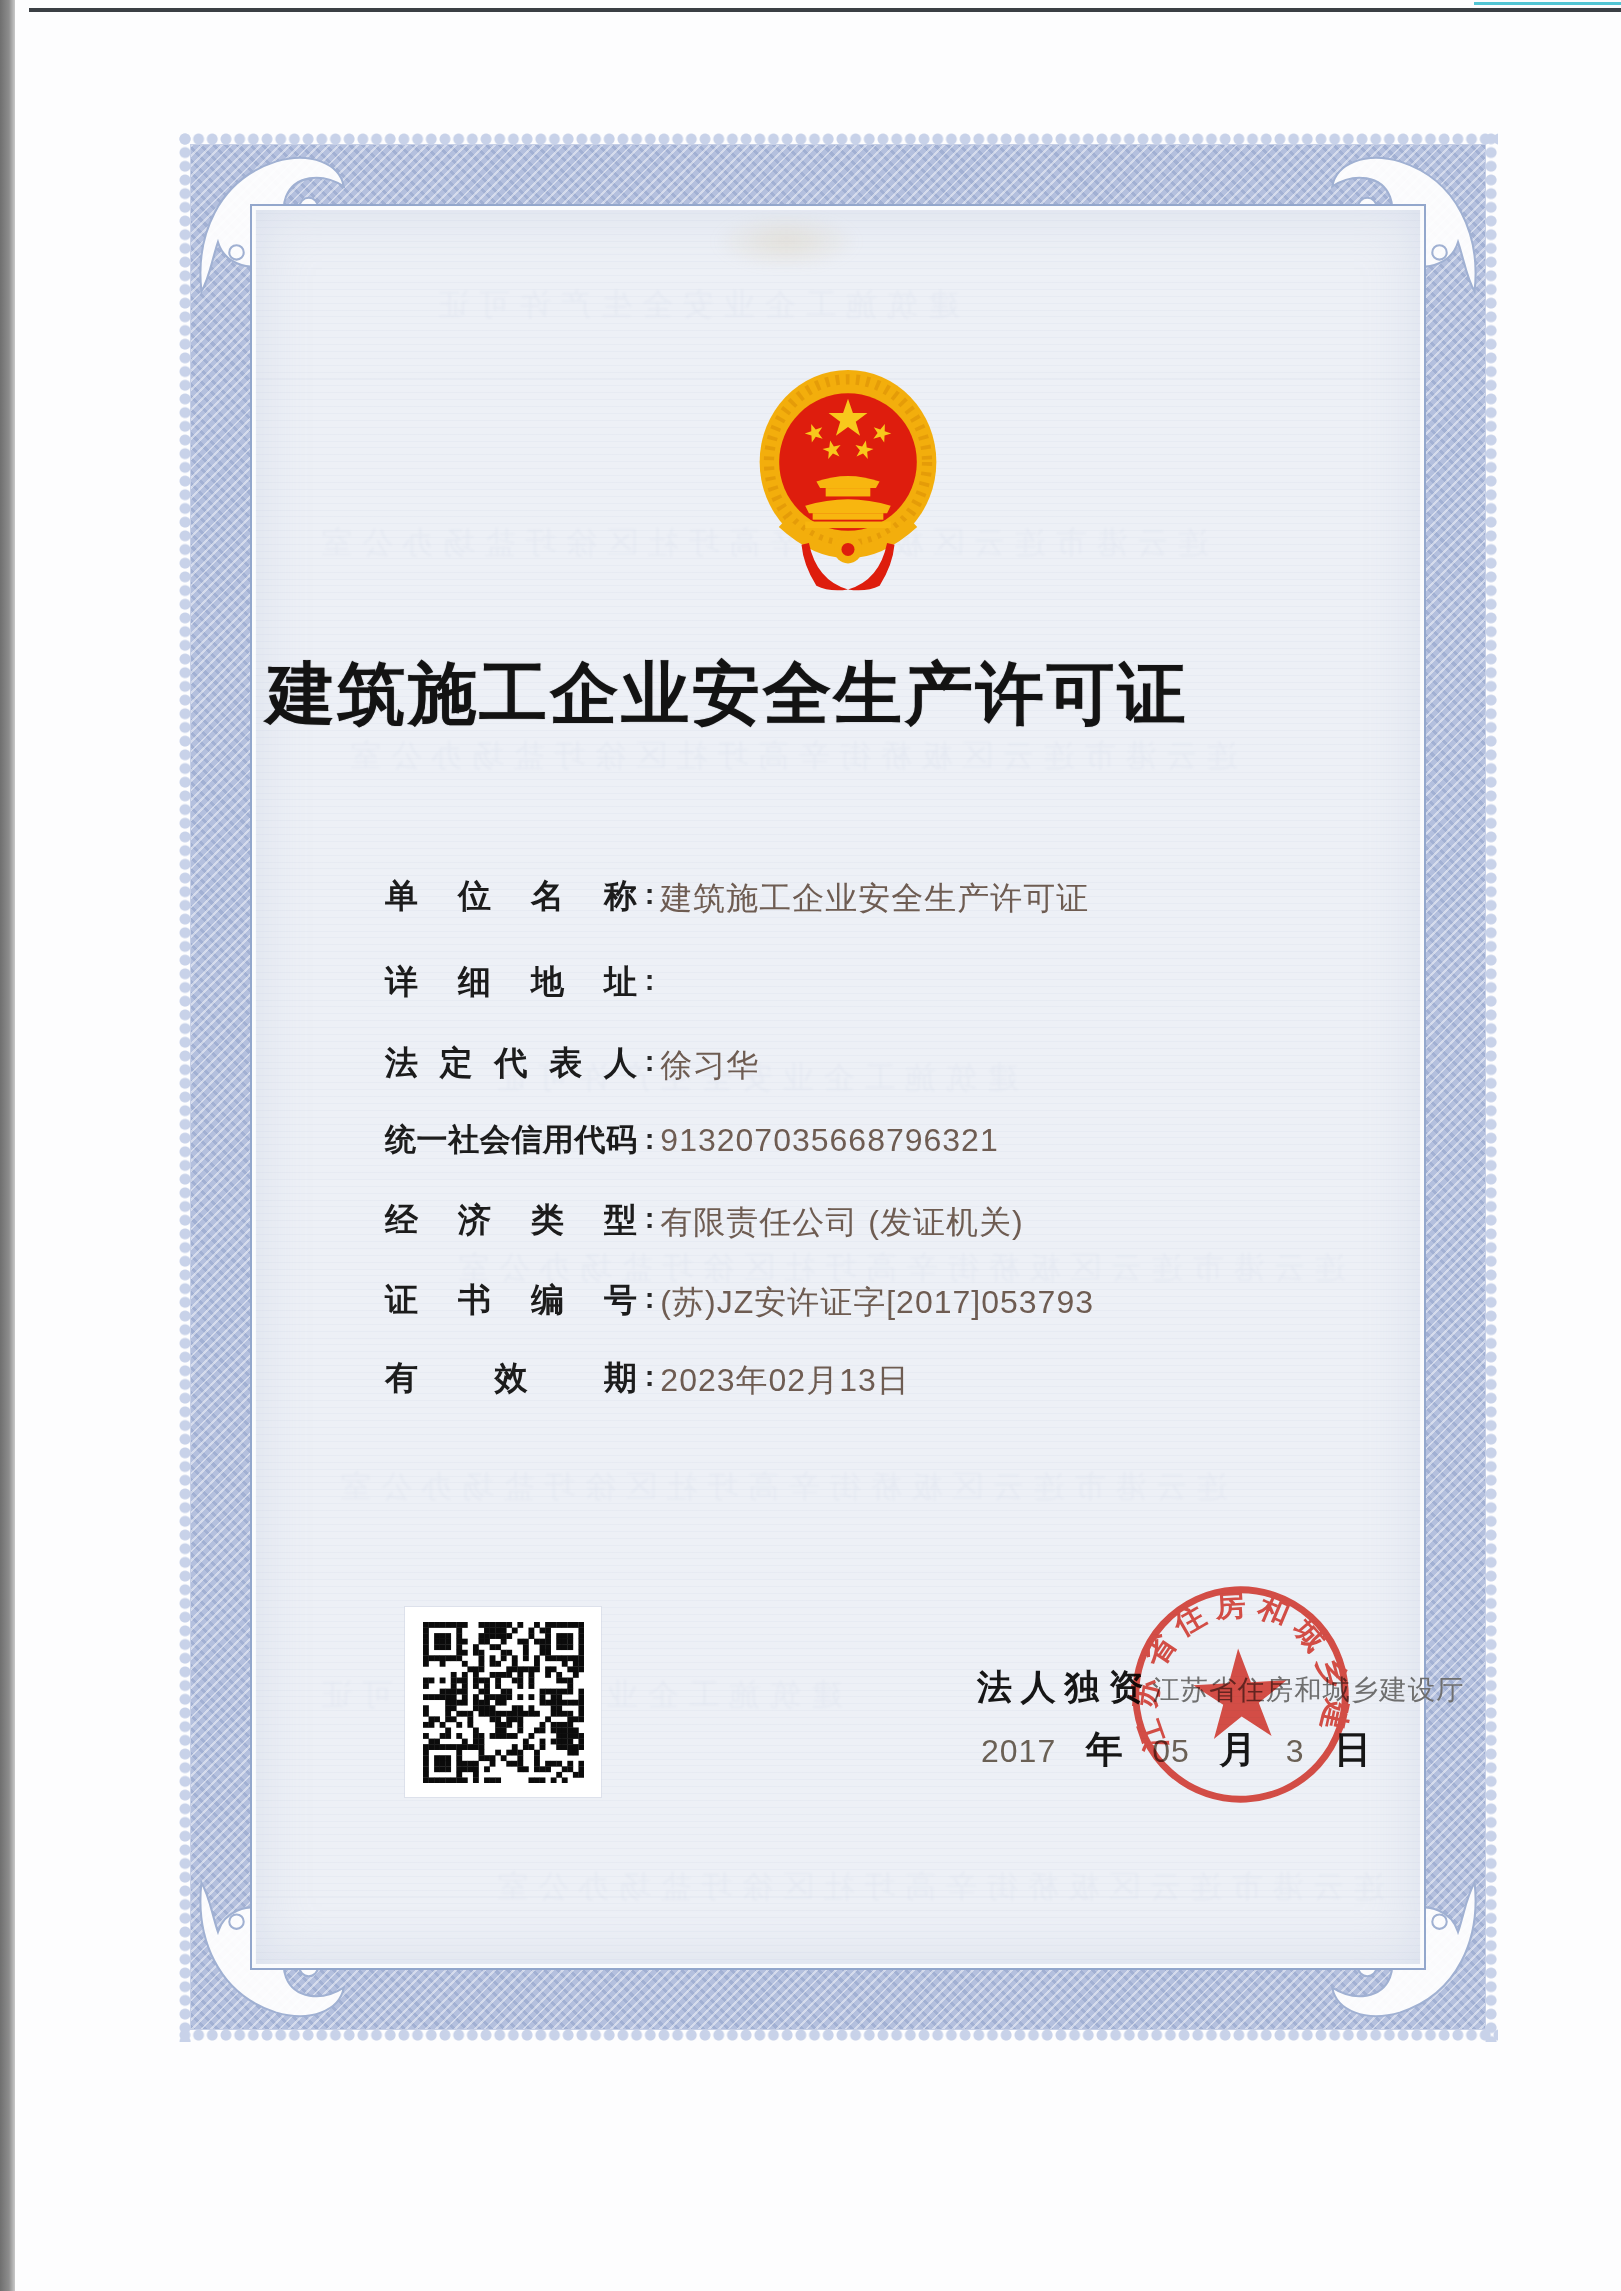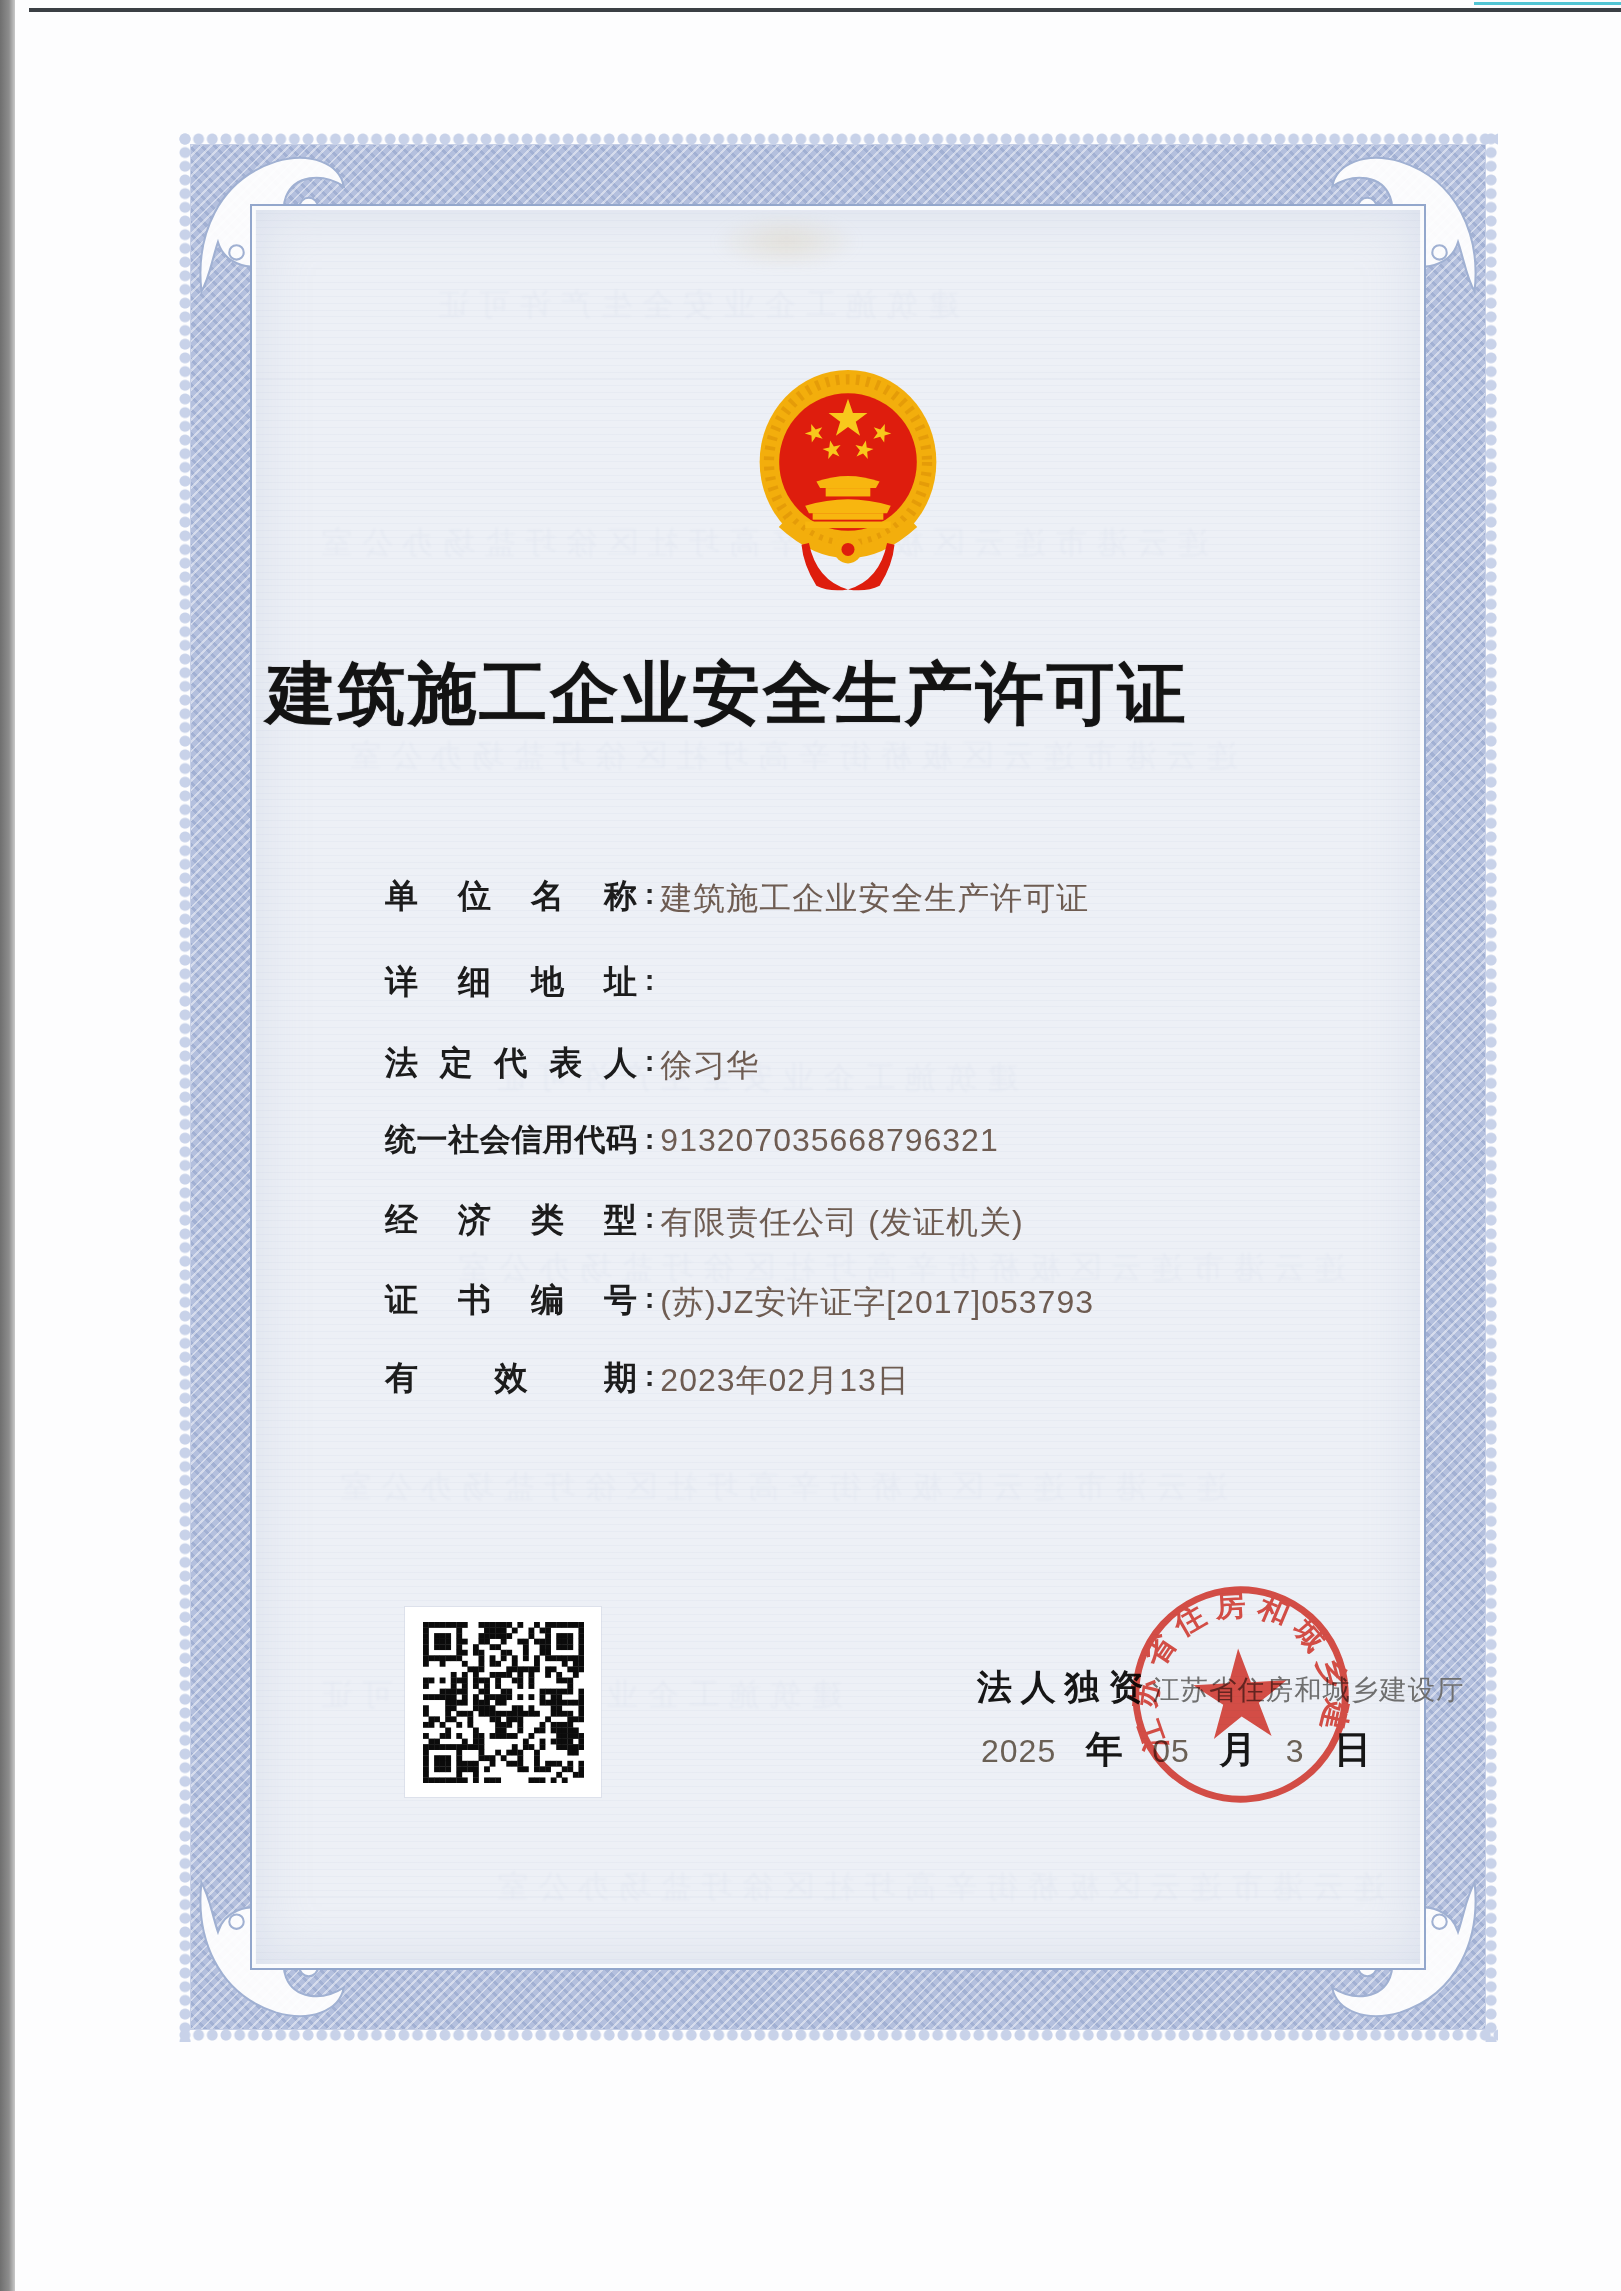--- a/index.html
+++ b/index.html
@@ -661,21 +661,21 @@
           <rect x="141.38" y="158.34" width="5.96" height="5.96" fill="#0b0b0b"></rect>
         </svg>
     </div>
 
     <div class="issuer">
       <span class="ilabel">法人独资</span>
         <span class="ivalue">江苏省住房和城乡建设厅</span>
     </div>
 
     <div class="dateline">
-      <span class="num">2025</span>
+      <span class="num">2017</span>
       <span class="unit">年</span>
       <span class="num">05</span>
       <span class="unit">月</span>
       <span class="num">3</span>
       <span class="unit">日</span>
     </div>
 
     <svg class="seal" viewBox="0 0 238 238">
       <defs>
         <path id="sealArc" d="M 44,169 A 87,87 0 1 1 194,169" fill="none"></path>

